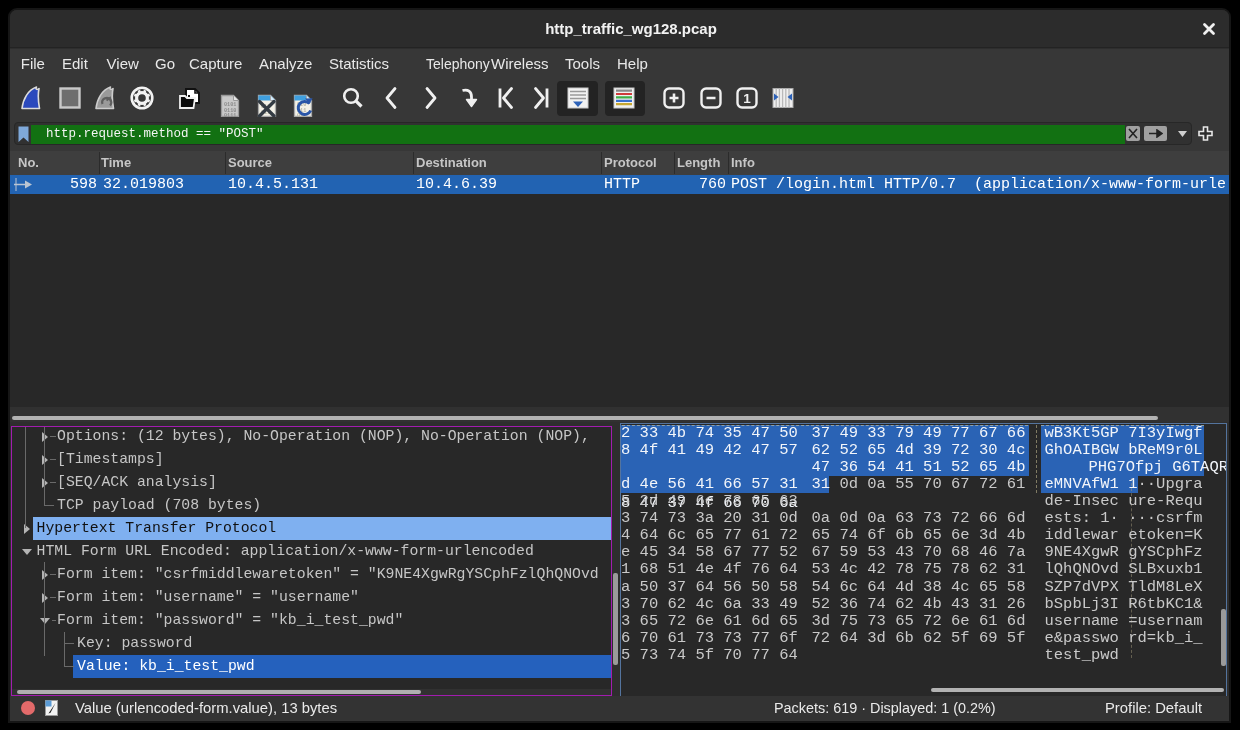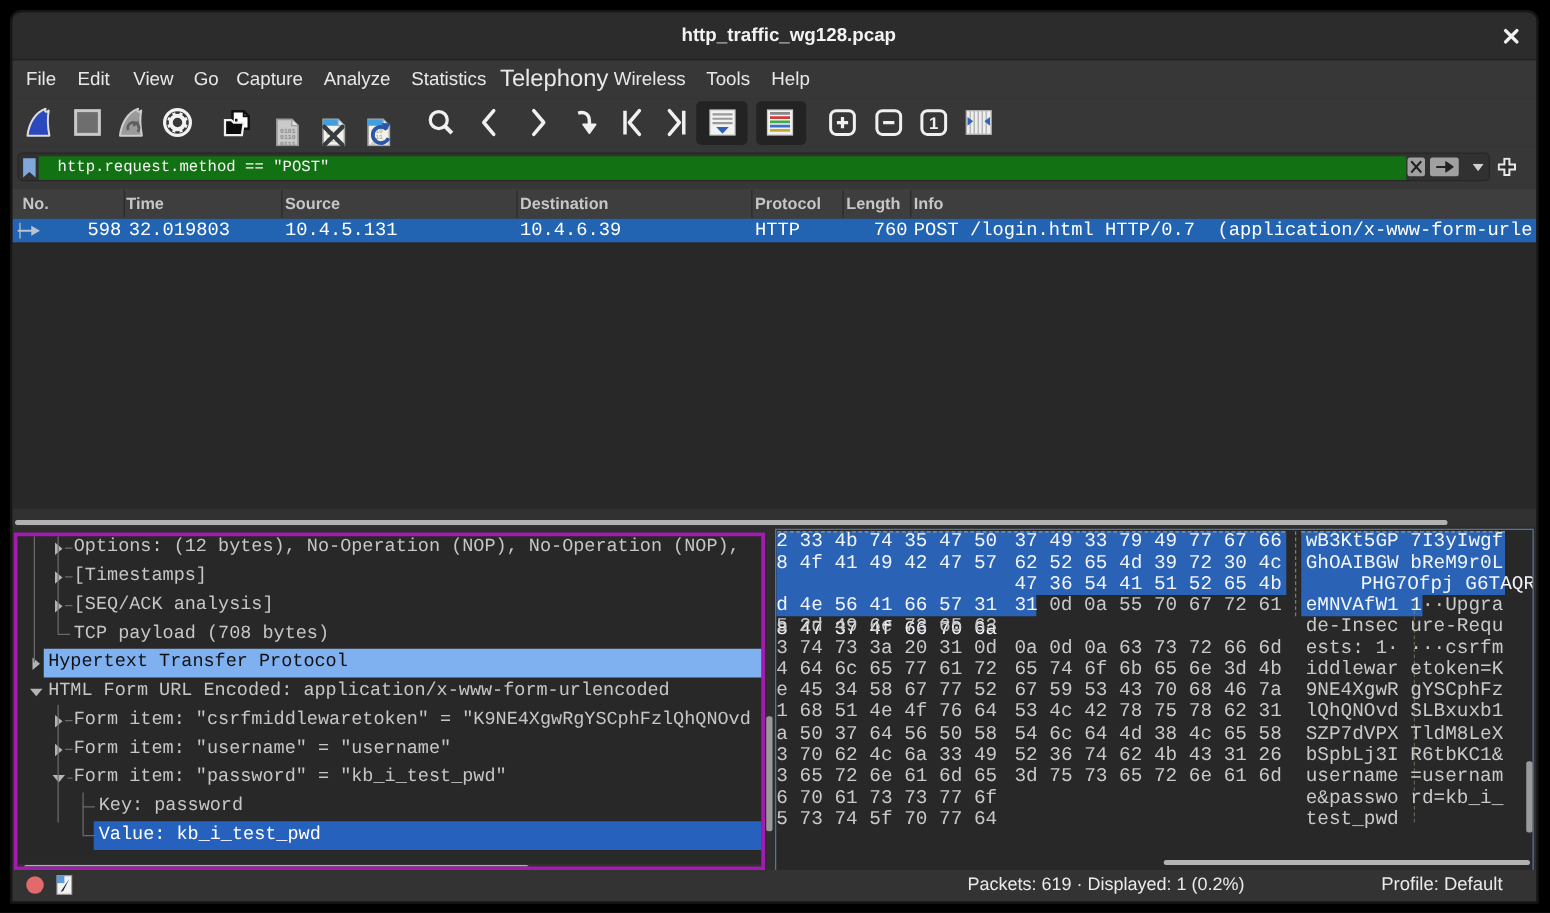--- a/index.html
+++ b/index.html
@@ -19,21 +19,21 @@
       <path d="M2.5 2.5 L11.5 11.5 M11.5 2.5 L2.5 11.5" stroke="#f0f0f0" stroke-width="2.8" stroke-linecap="round"></path>
     </svg>
 <div class="abs" style="left:0;top:39px;width:1219px;height:30px;background:#373737;"></div>
 <div class="abs" style="left:10.8px;top:39px;height:30px;line-height:30px;color:#e8e8e8;font-size:15px;">File</div>
 <div class="abs" style="left:52px;top:39px;height:30px;line-height:30px;color:#e8e8e8;font-size:15px;">Edit</div>
 <div class="abs" style="left:96.6px;top:39px;height:30px;line-height:30px;color:#e8e8e8;font-size:15px;">View</div>
 <div class="abs" style="left:145px;top:39px;height:30px;line-height:30px;color:#e8e8e8;font-size:15px;">Go</div>
 <div class="abs" style="left:179px;top:39px;height:30px;line-height:30px;color:#e8e8e8;font-size:15px;">Capture</div>
 <div class="abs" style="left:249px;top:39px;height:30px;line-height:30px;color:#e8e8e8;font-size:15px;">Analyze</div>
 <div class="abs" style="left:319px;top:39px;height:30px;line-height:30px;color:#e8e8e8;font-size:15px;">Statistics</div>
-<div class="abs" style="left:390px;top:39px;height:30px;line-height:30px;color:#e8e8e8;font-size:19px;">Telephony</div>
+<div class="abs" style="left:416px;top:39px;height:30px;line-height:30px;color:#e8e8e8;font-size:14px;">Telephony</div>
 <div class="abs" style="left:481px;top:39px;height:30px;line-height:30px;color:#e8e8e8;font-size:15px;text-align:center;">Wireless</div>
 <div class="abs" style="left:555px;top:39px;height:30px;line-height:30px;color:#e8e8e8;font-size:15px;">Tools</div>
 <div class="abs" style="left:607px;top:39px;height:30px;line-height:30px;color:#e8e8e8;font-size:15px;">Help</div>
 <div class="abs" style="left:0;top:69px;width:1219px;height:38px;background:#373737;"></div>
 <svg class="abs" style="left:9px;top:76px;" width="24" height="24" viewBox="0 0 24 24">
       <path d="M3 22.5 C4 13 9 4 17.5 1 C16.5 3 17.5 4.5 20 2.5 C18.5 10 19.5 17 20.5 22.5 Z" fill="#2b49bd" stroke="#dcdcdc" stroke-width="1.6" stroke-linejoin="round"></path>
     </svg>
 <svg class="abs" style="left:48px;top:76px;" width="24" height="24" viewBox="0 0 24 24">
       <rect x="2.5" y="2.5" width="19" height="19" fill="#6e6e6e" stroke="#c9c9c9" stroke-width="2.4"></rect>
     </svg>
@@ -203,21 +203,21 @@
 <div class="abs mono" style="left:93px;top:165px;height:19px;line-height:19px;color:#fff;font-size:15px;white-space:pre;">32.019803</div>
 <div class="abs mono" style="left:218px;top:165px;height:19px;line-height:19px;color:#fff;font-size:15px;white-space:pre;">10.4.5.131</div>
 <div class="abs mono" style="left:406px;top:165px;height:19px;line-height:19px;color:#fff;font-size:15px;white-space:pre;">10.4.6.39</div>
 <div class="abs mono" style="left:594px;top:165px;height:19px;line-height:19px;color:#fff;font-size:15px;white-space:pre;">HTTP</div>
 <div class="abs mono" style="left:689px;top:165px;height:19px;line-height:19px;color:#fff;font-size:15px;white-space:pre;">760</div>
 <div class="abs mono" style="left:721px;top:165px;height:19px;line-height:19px;color:#fff;font-size:15px;white-space:pre;">POST /login.html HTTP/0.7  (application/x-www-form-urle</div>
 <div class="abs" style="left:0;top:184px;width:1219px;height:213px;background:#282828;"></div>
 <div class="abs" style="left:0;top:397px;width:1219px;height:15px;background:#313131;"></div>
 <div class="abs" style="left:2px;top:406px;width:1146px;height:4px;background:#b2b2b2;border-radius:2px;"></div>
 <div class="abs" style="left:0;top:412px;width:1219px;height:274px;background:#2e2e2e;"></div>
-<div class="abs" style="left:1px;top:416px;width:601px;height:270px;background:#282828;border:3px solid #a21caf;overflow:hidden;">
+<div class="abs" style="left:1px;top:416px;width:601px;height:270px;background:#282828;border:1px solid #a21caf;overflow:hidden;">
 <div class="abs mono" style="left:45px;top:-2px;height:23px;line-height:23px;color:#c6c6c6;font-size:14.8px;white-space:pre;">Options: (12 bytes), No-Operation (NOP), No-Operation (NOP),</div>
 <svg class="abs" style="left:29px;top:3.5px;" width="8" height="12" viewBox="0 0 8 12">
         <path d="M1 1 L7 6 L1 11 Z" fill="#b4b4b4"></path>
       </svg>
 <div class="abs" style="left:38px;top:9px;width:6px;height:1px;background:#6a6a6a;"></div>
 <div class="abs mono" style="left:45px;top:21px;height:23px;line-height:23px;color:#c6c6c6;font-size:14.8px;white-space:pre;">[Timestamps]</div>
 <svg class="abs" style="left:29px;top:26.5px;" width="8" height="12" viewBox="0 0 8 12">
         <path d="M1 1 L7 6 L1 11 Z" fill="#b4b4b4"></path>
       </svg>
 <div class="abs" style="left:38px;top:32px;width:6px;height:1px;background:#6a6a6a;"></div>
@@ -305,28 +305,30 @@
 <div class="abs mono" style="left:0px;top:154.5px;color:#c9c9c9;height:17px;line-height:17px;font-size:15.5px;white-space:pre;">a 50 37 64 56 50 58</div>
 <div class="abs mono" style="left:190.5px;top:154.5px;color:#c9c9c9;height:17px;line-height:17px;font-size:15.5px;white-space:pre;">54 6c 64 4d 38 4c 65 58</div>
 <div class="abs mono" style="left:423.5px;top:154.5px;color:#c9c9c9;height:17px;line-height:17px;font-size:15.5px;white-space:pre;">SZP7dVPX TldM8LeX</div>
 <div class="abs mono" style="left:0px;top:171.6px;color:#c9c9c9;height:17px;line-height:17px;font-size:15.5px;white-space:pre;">3 70 62 4c 6a 33 49</div>
 <div class="abs mono" style="left:190.5px;top:171.6px;color:#c9c9c9;height:17px;line-height:17px;font-size:15.5px;white-space:pre;">52 36 74 62 4b 43 31 26</div>
 <div class="abs mono" style="left:423.5px;top:171.6px;color:#c9c9c9;height:17px;line-height:17px;font-size:15.5px;white-space:pre;">bSpbLj3I R6tbKC1&amp;</div>
 <div class="abs mono" style="left:0px;top:188.7px;color:#c9c9c9;height:17px;line-height:17px;font-size:15.5px;white-space:pre;">3 65 72 6e 61 6d 65</div>
 <div class="abs mono" style="left:190.5px;top:188.7px;color:#c9c9c9;height:17px;line-height:17px;font-size:15.5px;white-space:pre;">3d 75 73 65 72 6e 61 6d</div>
 <div class="abs mono" style="left:423.5px;top:188.7px;color:#c9c9c9;height:17px;line-height:17px;font-size:15.5px;white-space:pre;">username =usernam</div>
 <div class="abs mono" style="left:0px;top:205.8px;color:#c9c9c9;height:17px;line-height:17px;font-size:15.5px;white-space:pre;">6 70 61 73 73 77 6f</div>
+<div class="abs mono" style="left:190.5px;top:205.8px;color:#c9c9c9;height:17px;line-height:17px;font-size:15.5px;white-space:pre;">72 64 3d 6b 62 5f 69 5f</div>
 <div class="abs mono" style="left:423.5px;top:205.8px;color:#c9c9c9;height:17px;line-height:17px;font-size:15.5px;white-space:pre;">e&amp;passwo rd=kb_i_</div>
 <div class="abs mono" style="left:0px;top:222.8px;color:#c9c9c9;height:17px;line-height:17px;font-size:15.5px;white-space:pre;">5 73 74 5f 70 77 64</div>
 <div class="abs mono" style="left:423.5px;top:222.8px;color:#c9c9c9;height:17px;line-height:17px;font-size:15.5px;white-space:pre;">test_pwd</div>
 </div>
 <div class="abs" style="left:921px;top:677.5px;width:293px;height:4px;background:#b2b2b2;border-radius:2px;"></div>
 <div class="abs" style="left:1211px;top:599px;width:5px;height:57px;background:#9a9a9a;border-radius:2px;"></div>
 <div class="abs" style="left:0;top:686px;width:1219px;height:25px;background:#333333;"></div>
 <div class="abs" style="left:11px;top:691px;width:14px;height:14px;border-radius:7px;background:#e36a6a;"></div>
 <svg class="abs" style="left:35px;top:690px;" width="13" height="16" viewBox="0 0 13 16">
       <rect x="0.5" y="0.5" width="12" height="15" fill="#f2f2f2" stroke="#999" stroke-width="1"></rect>
       <rect x="0.5" y="0.5" width="6" height="6" fill="#5b9bd5"></rect>
       <path d="M10.5 3 L4.5 12 L3.5 13.5 L5.5 12.8 Z" fill="#1a1a1a"></path>
     </svg>
+<div class="abs" style="left:65px;top:686px;height:25px;line-height:25px;color:#eaeaea;font-size:14.8px;">Value (urlencoded-form.value), 13 bytes</div>
 <div class="abs" style="left:764px;top:686px;height:25px;line-height:25px;color:#eaeaea;font-size:14.4px;">Packets: 619 · Displayed: 1 (0.2%)</div>
 <div class="abs" style="left:1095px;top:686px;height:25px;line-height:25px;color:#eaeaea;font-size:14.8px;">Profile: Default</div>
 </div>
 
 </body></html>

